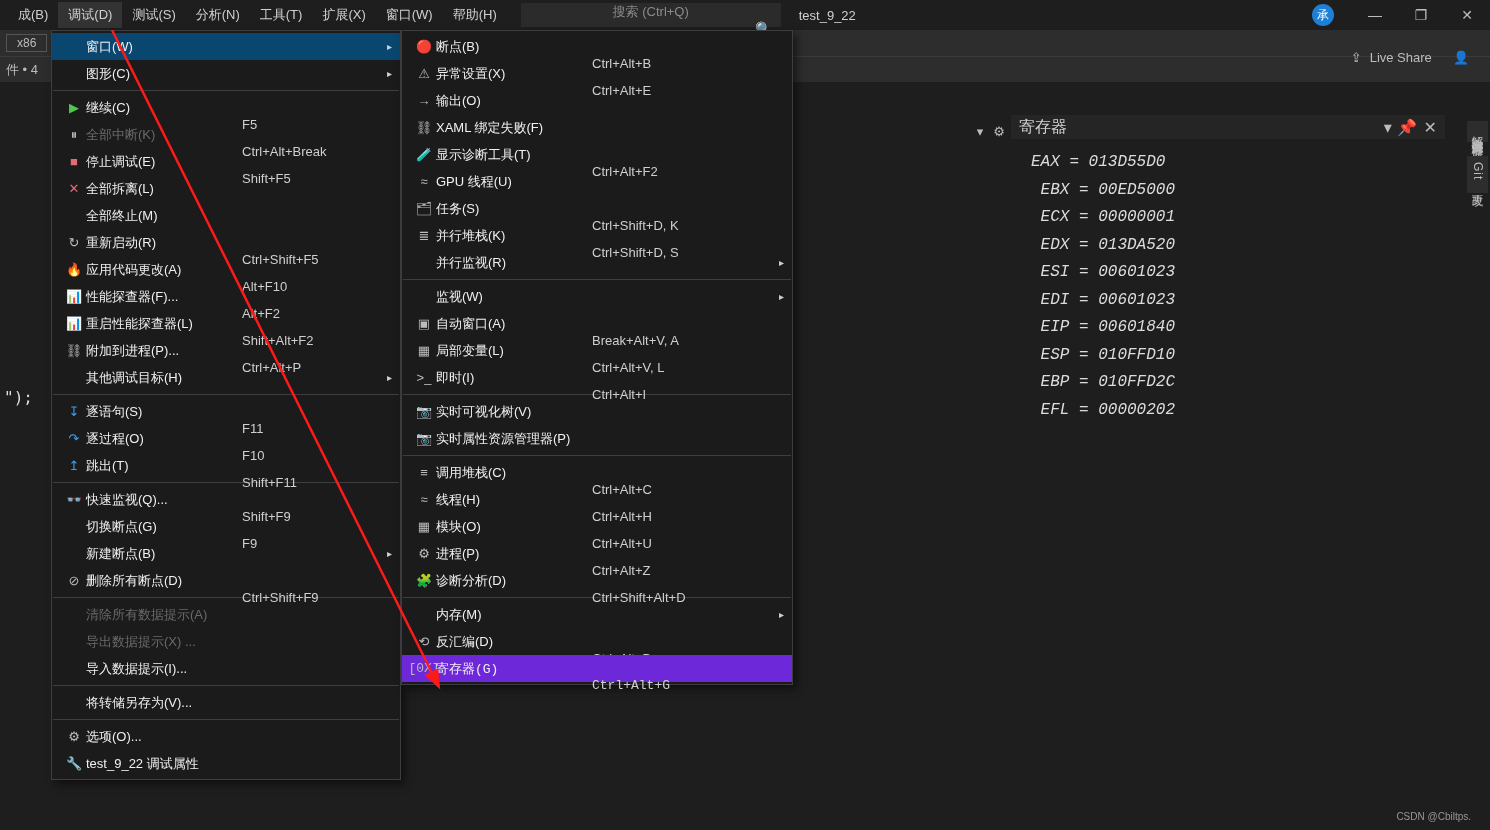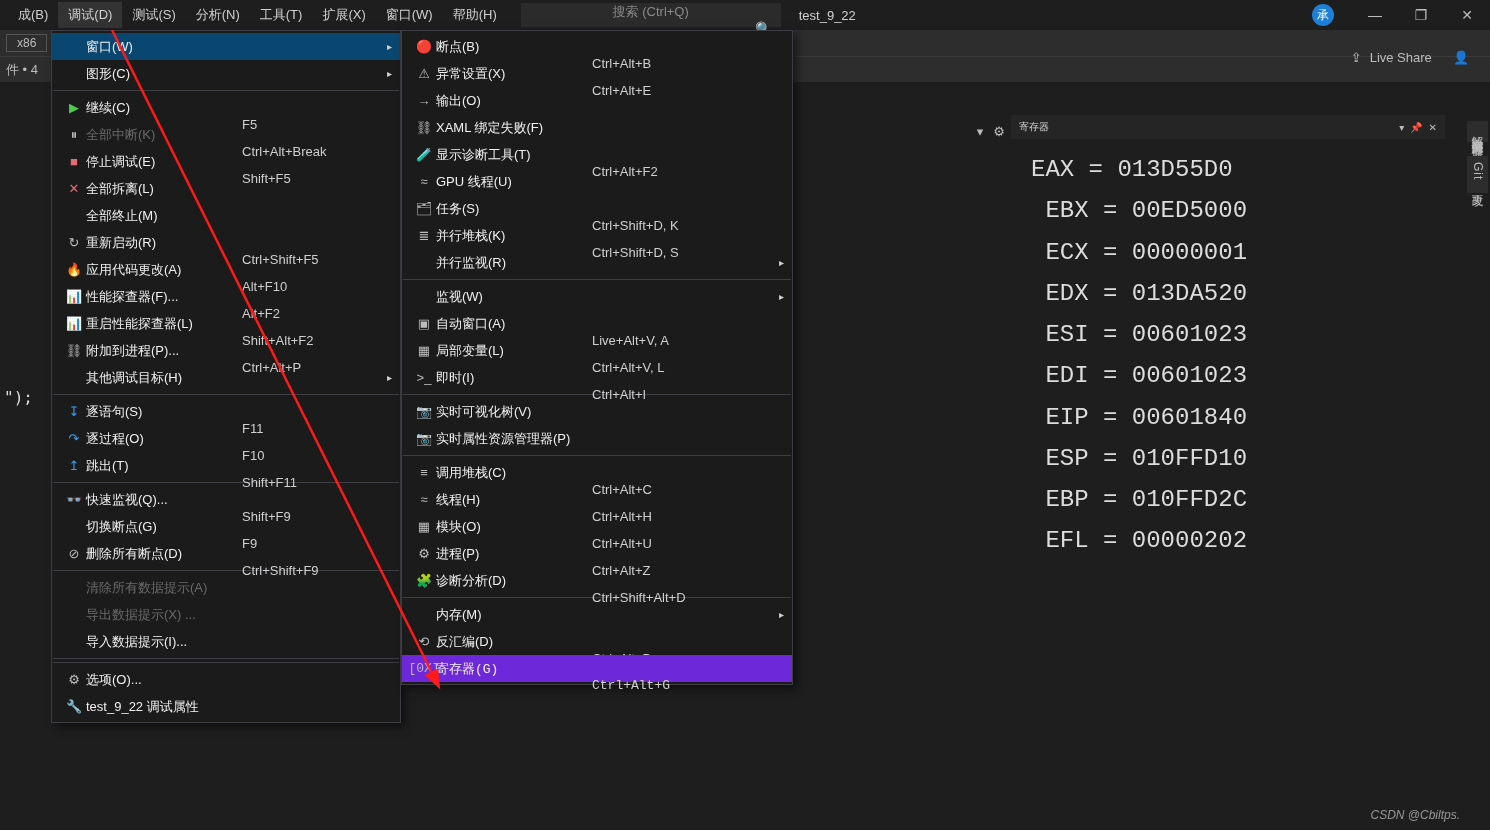--- a/index.html
+++ b/index.html
@@ -72,50 +72,50 @@
   .mi-label { flex:0 0 auto; }
   .mi-short { margin-left:36px; color:#cfcfcf; flex:0 0 auto;margin-top:33px;}
   .menu .menu-item .mi-label { min-width:120px; }
   
   .regs-panel {
     position:absolute; top:115px; left:1010px; right:45px; bottom:0;
     background:#1e1e1e; border-left:1px solid #1e1e1e;
   }
   .regs-header {
     height:24px; background:#252526; display:flex; align-items:center;
-    padding:0 8px; color:#d0d0d0; font-size:10px;
+    padding:0 8px; color:#d0d0d0; font-size:16px;
   }
   .regs-header .rh-right { margin-left:auto; display:flex; gap:6px; color:#bcbcbc; }
   .regs-body {
-    font-family: "Consolas","Courier New",monospace; font-size:24px;
+    font-family: "Consolas","Courier New",monospace; font-size:16px;
     color:#dcdcdc; white-space:pre; padding:10px 20px 10px 20px;
     line-height:1.72;
+    font-style:italic;
   }
   
   .vtabs {
     position:absolute; right:0; top:115px; width:26px;
     display:flex; flex-direction:column; align-items:center; gap:14px;
     padding-top:6px; color:#bcbcbc;
   }
   .vtab {
     writing-mode: vertical-rl; font-size:12px; letter-spacing:1px;
     padding:6px 2px; background:#2d2d2d;
   }
   .code-frag {
     position:absolute; top:388px; left:4px; font-family:"Consolas",monospace;
     color:#dcdcdc; font-size:16px;
   }
   .gear-row {
     position:absolute; top:118px; left:805px; width:200px; height:26px;
     color:#bcbcbc; display:flex; justify-content:flex-end; gap:10px; align-items:center;
   }
   .watermark {
-    position:absolute; right:30px; bottom:8px; color:#d0d0d0aa; font-size:12px;
+    position:absolute; right:19px; bottom:8px; color:#d0d0d0aa; font-size:10px;
     font-family:"Segoe UI",sans-serif;
-    font-style:italic;
   }
   .arrow-svg { position:absolute; top:30px; left:100px; pointer-events:none; }
 </style>
 </head>
 <body>
 
 <div class="titlebar">
   <div class="title-menu" id="title-menu">
       <div class="mi">成(B)</div>
       <div class="mi active">调试(D)</div>
@@ -240,39 +240,47 @@
     <div class="menu-item">
       <span class="mi-icon">👓</span>
       <span class="mi-label">快速监视(Q)...</span>
       <span class="mi-short">Shift+F9</span>
     </div>
     <div class="menu-item">
       <span class="mi-icon"></span>
       <span class="mi-label">切换断点(G)</span>
       <span class="mi-short">F9</span>
     </div>
+    <div class="menu-item sub">
+      <span class="mi-icon"></span>
+      <span class="mi-label">新建断点(B)</span>
+    </div>
     <div class="menu-item">
       <span class="mi-icon">⊘</span>
       <span class="mi-label">删除所有断点(D)</span>
       <span class="mi-short">Ctrl+Shift+F9</span>
     </div>
     <div class="menu-sep"></div>
     <div class="menu-item disabled">
       <span class="mi-icon"></span>
       <span class="mi-label">清除所有数据提示(A)</span>
     </div>
     <div class="menu-item disabled">
       <span class="mi-icon"></span>
       <span class="mi-label">导出数据提示(X) ...</span>
     </div>
     <div class="menu-item">
       <span class="mi-icon"></span>
       <span class="mi-label">导入数据提示(I)...</span>
     </div>
     <div class="menu-sep"></div>
+    <div class="menu-item">
+      <span class="mi-icon"></span>
+      <span class="mi-label">将转储另存为(V)...</span>
+    </div>
     <div class="menu-sep"></div>
     <div class="menu-item">
       <span class="mi-icon">⚙</span>
       <span class="mi-label">选项(O)...</span>
     </div>
     <div class="menu-item">
       <span class="mi-icon">🔧</span>
       <span class="mi-label">test_9_22 调试属性</span>
     </div>
   </div>
@@ -320,21 +328,21 @@
       <span class="mi-label">并行监视(R)</span>
     </div>
     <div class="menu-sep"></div>
     <div class="menu-item sub">
       <span class="mi-icon"></span>
       <span class="mi-label">监视(W)</span>
     </div>
     <div class="menu-item">
       <span class="mi-icon">▣</span>
       <span class="mi-label">自动窗口(A)</span>
-      <span class="mi-short">Live+Alt+V, A</span>
+      <span class="mi-short">Break+Alt+V, A</span>
     </div>
     <div class="menu-item">
       <span class="mi-icon">▦</span>
       <span class="mi-label">局部变量(L)</span>
       <span class="mi-short">Ctrl+Alt+V, L</span>
     </div>
     <div class="menu-item">
       <span class="mi-icon">&gt;_</span>
       <span class="mi-label">即时(I)</span>
       <span class="mi-short">Ctrl+Alt+I</span>

